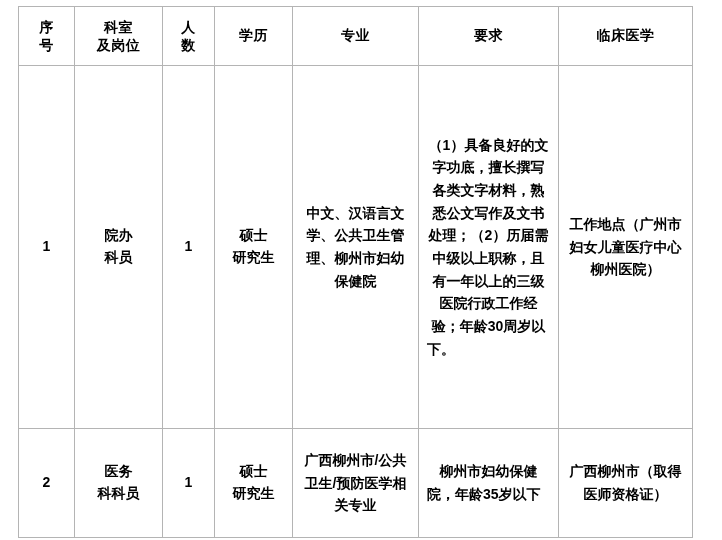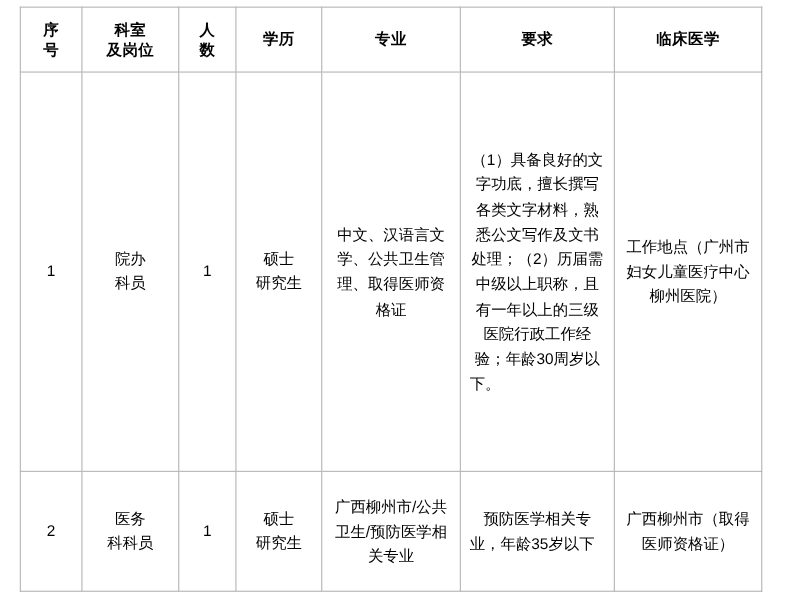--- a/index.html
+++ b/index.html
@@ -28,21 +28,21 @@
     font-size: 14px;
     line-height: 1.55;
   }
   table.recruit td,
   table.recruit th {
     border: 1px solid #b4b4b4;
     padding: 6px 8px;
     text-align: center;
     vertical-align: middle;
     word-break: break-all;
-    font-weight: normal;
+    font-weight: bold;
   }
   table.recruit thead th {
     height: 46px;
     font-weight: bold;
     font-size: 14px;
     letter-spacing: 0.5px;
   }
   .col-no    { width: 56px; }
   .col-dept  { width: 88px; }
   .col-num   { width: 52px; }
@@ -112,34 +112,34 @@
         <td class="cell-text">1</td>
         <td class="cell-text">
           <div>院办</div>
           <div>科员</div>
         </td>
         <td class="cell-text">1</td>
         <td class="cell-text">
           <div>硕士</div>
           <div>研究生</div>
         </td>
-        <td class="cell-major">中文、汉语言文学、公共卫生管理、取得医师资格证</td>
+        <td class="cell-major">中文、汉语言文学、公共卫生管理、柳州市妇幼保健院</td>
         <td class="cell-req">（1）具备良好的文字功底，擅长撰写各类文字材料，熟悉公文写作及文书处理；（2）历届需中级以上职称，且有一年以上的三级医院行政工作经验；年龄30周岁以下。</td>
         <td class="cell-loc">工作地点（广州市妇女儿童医疗中心柳州医院）</td>
       </tr>
       <tr class="row-2">
         <td class="cell-text">2</td>
         <td class="cell-text">
           <div>医务</div>
           <div>科科员</div>
         </td>
         <td class="cell-text">1</td>
         <td class="cell-text">
           <div>硕士</div>
           <div>研究生</div>
         </td>
         <td class="cell-major">广西柳州市/公共卫生/预防医学相关专业</td>
-        <td class="cell-req">预防医学相关专业，年龄35岁以下</td>
+        <td class="cell-req">柳州市妇幼保健院，年龄35岁以下</td>
         <td class="cell-loc">广西柳州市（取得医师资格证）</td>
       </tr>
     </tbody>
   </table>
 </div>
 
 </body></html>

